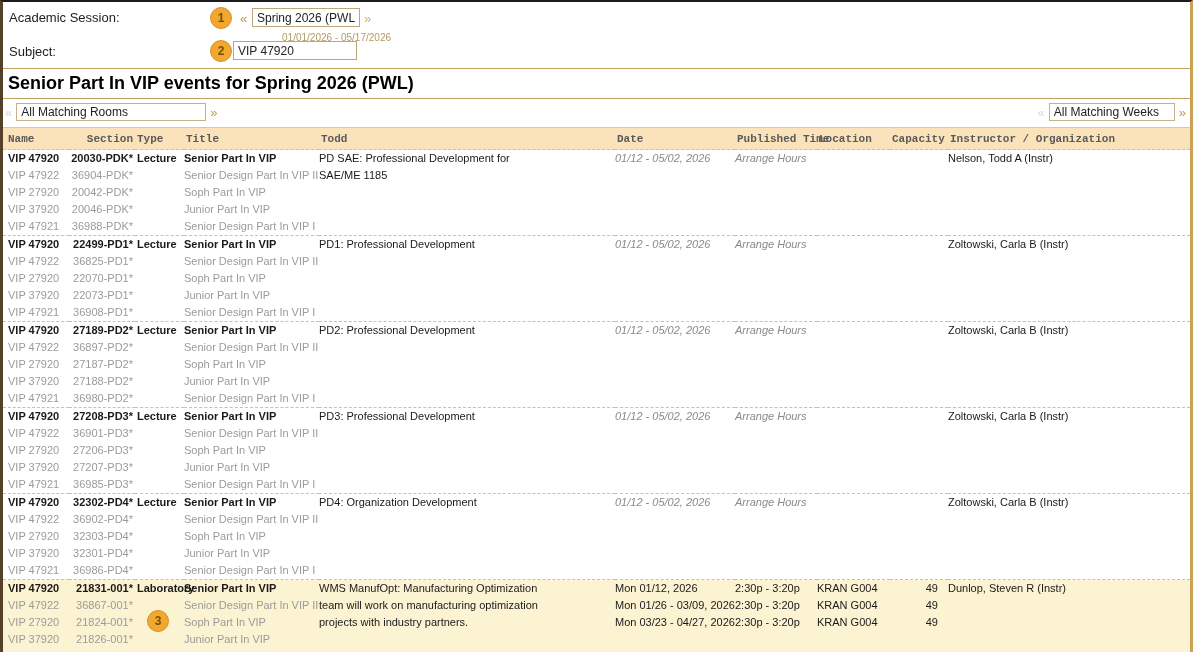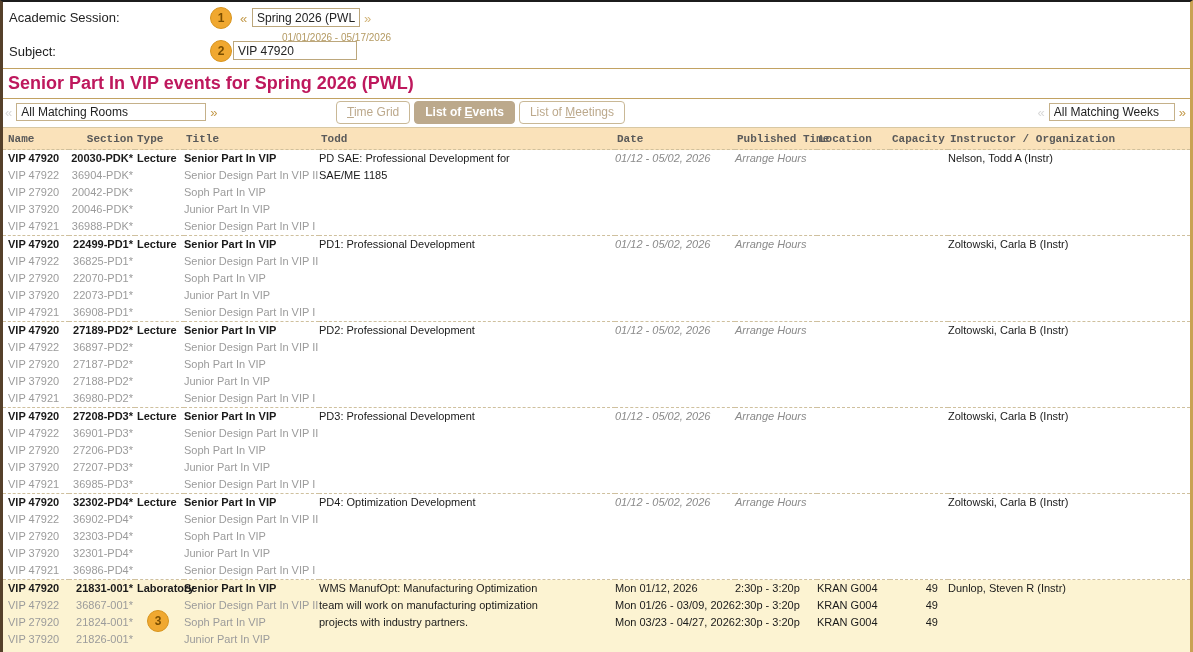--- a/index.html
+++ b/index.html
@@ -15,21 +15,21 @@
   .arrow { font-size:13px; cursor:pointer; }
   .arrow-gold { color:#c39a4b; }
   .arrow-dim  { color:#d8d8d8; }
   .txt { border:1px solid #bca77c; height:19px; font-size:12px; padding:0 4px; color:#222; font-family:"Liberation Sans",sans-serif; background:#fff; }
   .sess-range { position:absolute; left:230px; top:30px; width:158px; text-align:right; font-size:10px; color:#b49a62; }
   
   .badge { position:absolute; width:22px; height:22px; border-radius:50%; background:#f0a830; border:1px solid #d8951f;
            color:#7a4e00; font-size:12px; font-weight:bold; display:flex; align-items:center; justify-content:center; z-index:9; }
   
   .titlebar { position:relative; height:30px; border-bottom:1px solid #c2a262; }
-  .page-title { position:absolute; left:5px; top:4px; font-size:18px; font-weight:bold; color:#be185d; }
+  .page-title { position:absolute; left:5px; top:4px; font-size:18px; font-weight:bold; color:#000000; }
   .btns { position:absolute; right:7px; top:3px; display:flex; gap:7px; }
   .btn { background:linear-gradient(#fdfdfd,#dcdcdc); border:1px solid #8f8f8f; border-radius:3px;
          padding:3px 15px; font-size:12px; color:#222; cursor:pointer; white-space:nowrap; }
   .btn .caret { font-size:8px; position:relative; top:-1px; margin-left:3px; }
   .ul { text-decoration:underline; }
   
   .filterbar { position:relative; height:28px; }
   .rooms { position:absolute; left:2px; top:4px; display:flex; align-items:center; gap:4px; }
   .weeks { position:absolute; right:4px; top:4px; display:flex; align-items:center; gap:4px; }
   .tabs { position:absolute; left:333px; top:2px; display:flex; gap:4px; }
@@ -78,25 +78,20 @@
 <div class="titlebar">
   <h1 class="page-title">Senior Part In VIP events for Spring 2026 (PWL)</h1>
 </div>
 
 <div class="filterbar">
   <div class="rooms">
     <span class="arrow arrow-dim">«</span>
     <input class="txt" style="width: 190px; height: 18px; border-color: rgb(197, 177, 138);" value="All Matching Rooms">
     <span class="arrow arrow-gold">»</span>
   </div>
-  <div class="tabs">
-    <div class="tab"><span></span><span class="ul">T</span><span>ime Grid</span></div>
-    <div class="tab active"><span>List of </span><span class="ul">E</span><span>vents</span></div>
-    <div class="tab"><span>List of </span><span class="ul">M</span><span>eetings</span></div>
-  </div>
   <div class="weeks">
     <span class="arrow arrow-dim">«</span>
     <input class="txt" style="width: 126px; height: 18px; border-color: rgb(197, 177, 138);" value="All Matching Weeks">
     <span class="arrow arrow-gold">»</span>
   </div>
 </div>
 
 <table id="events-table">
   <colgroup>
     <col style="width:66px">
@@ -309,21 +304,21 @@
         <td class="c-title">Senior Design Part In VIP I</td>
       </tr>
     </tbody>
     <tbody class="group">
       <tr class="primary">
         <td class="c-name">VIP 47920</td>
         <td class="c-section r">32302-PD4*</td>
         <td class="c-type">Lecture</td>
         <td class="c-title">Senior Part In VIP</td>
         <td rowspan="5" class="c-note">
-          <div>PD4: Optimization Development</div>
+          <div>PD4: Organization Development</div>
         </td>
         <td rowspan="5" class="c-date">
           <div class="it">01/12 - 05/02, 2026</div>
         </td>
         <td rowspan="5" class="c-time">
           <div class="it">Arrange Hours</div>
         </td>
         <td rowspan="5" class="c-loc"></td>
         <td rowspan="5" class="c-cap r"></td>
         <td rowspan="5" class="c-instr">

